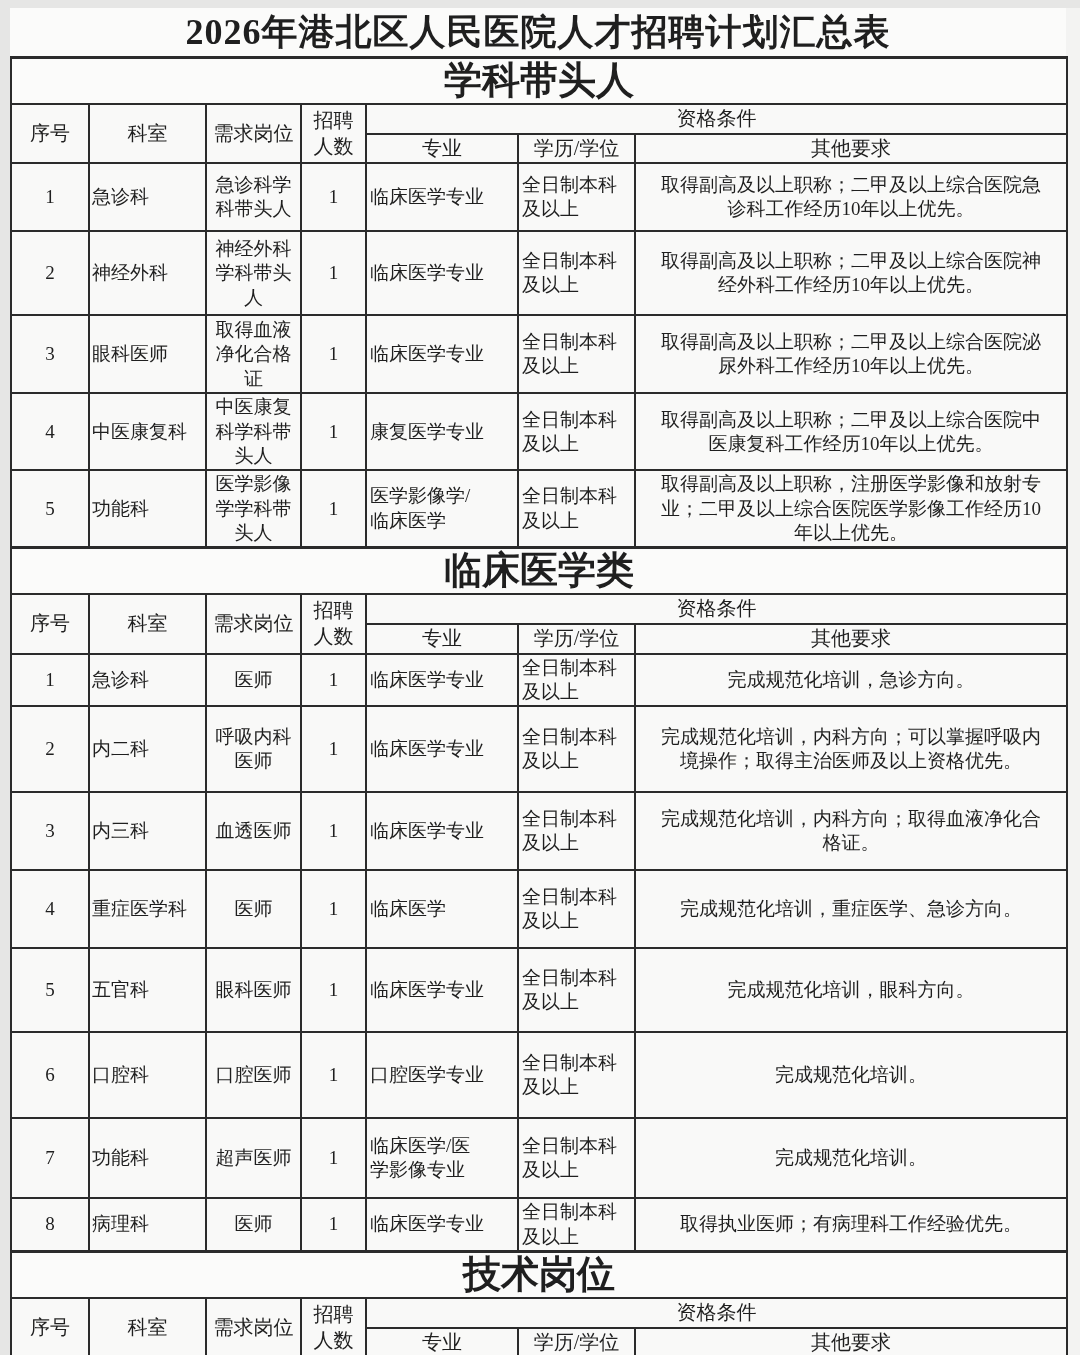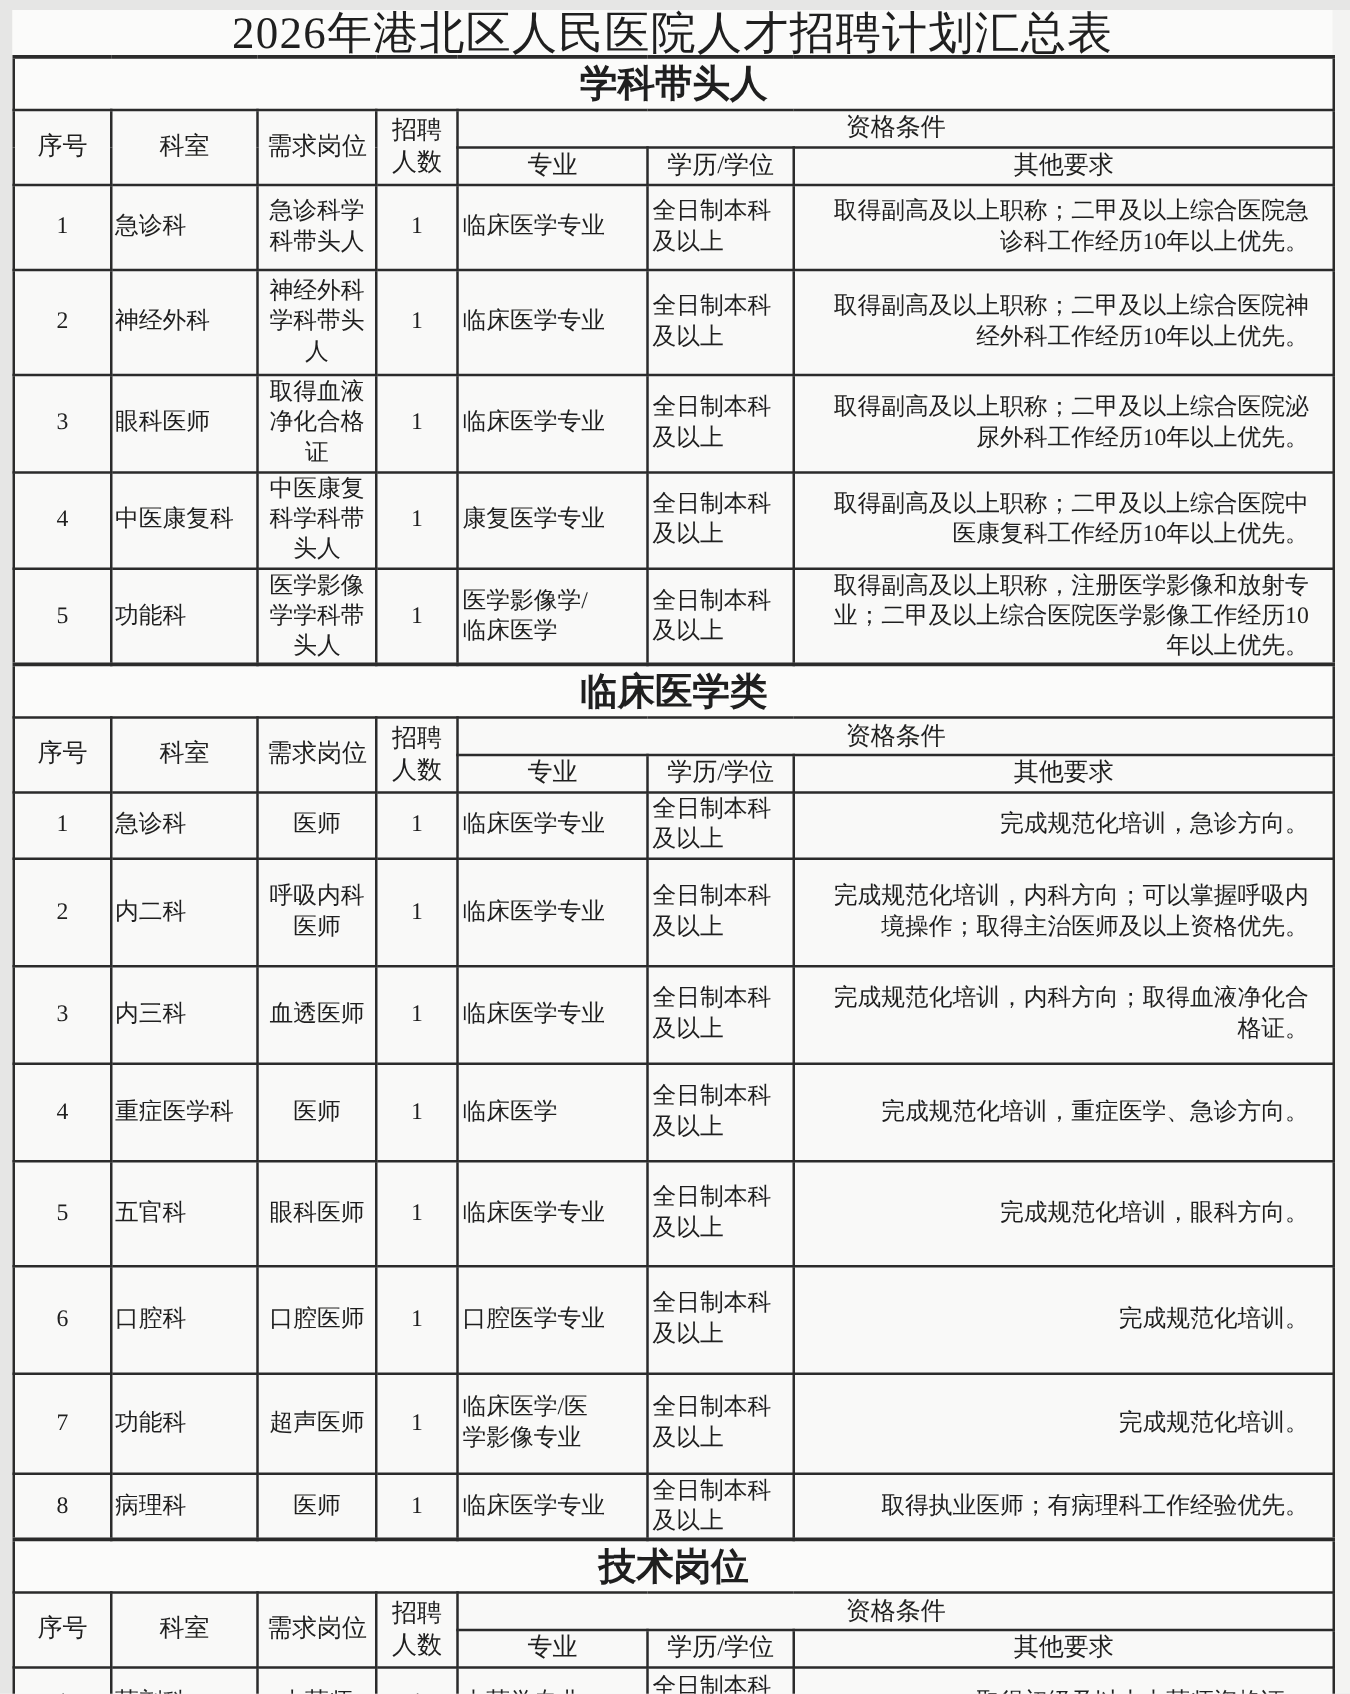--- a/index.html
+++ b/index.html
@@ -5,42 +5,42 @@
   html,body{margin:0;padding:0;}
   body{
     width:1080px;height:1355px;overflow:hidden;position:relative;
     background:#e6e6e5;
     font-family:"Liberation Serif","DejaVu Serif",serif;
     color:#1f1f1f;
   }
   .sheet{position:absolute;left:10px;top:8px;width:1056px;background:#f9f9f8;}
   .right-strip{position:absolute;top:8px;left:1066px;width:14px;height:1347px;background:#f3f3f2;}
   .title-band{
-    height:36px;background:#fbfbfa;display:flex;align-items:center;justify-content:center;
-    font-size:36px;font-weight:400;letter-spacing:1px;white-space:nowrap;
+    height:48px;background:#fbfbfa;display:flex;align-items:center;justify-content:center;
+    font-size:36px;font-weight:700;letter-spacing:1px;white-space:nowrap;
   }
   table{width:1056px;border-collapse:collapse;table-layout:fixed;background:#f9f9f8;}
   td,th{
     border:2px solid #2b2b2b;
     font-size:19px;line-height:1.28;font-weight:normal;
     vertical-align:middle;overflow:hidden;
     white-space:pre-wrap;word-break:break-all;
     padding:1px 2px;
   }
   tr.band td{
-    font-size:30px;font-weight:700;text-align:center;height:38px;line-height:1.1;
+    font-size:38px;font-weight:700;text-align:center;height:38px;line-height:1.1;
     border-top-width:3px;border-bottom-width:2px;background:#fbfbfa;
   }
   tr.hdr1 th{height:26px;font-size:20px;text-align:center;}
   tr.hdr2 th{height:24px;font-size:20px;text-align:center;border-radius:11px;}
   td.c-seq,td.c-cnt{text-align:center;}
   td.c-dept{text-align:left;}
   td.c-pos{text-align:center;padding:1px 4px;}
   td.c-major,td.c-edu{text-align:left;padding:1px 3px;}
-  td.c-other{text-align:right;padding:1px 19px;}
+  td.c-other{text-align:center;padding:1px 19px;}
 </style>
 </head>
 <body>
 
 <div class="right-strip"></div>
 
 <div class="sheet">
   <div class="title-band">2026年港北区人民医院人才招聘计划汇总表</div>
   <table>
     <colgroup>

